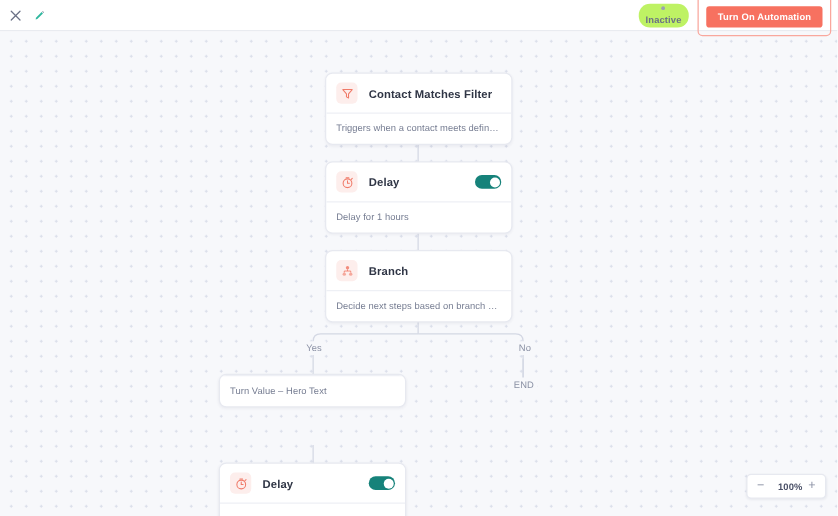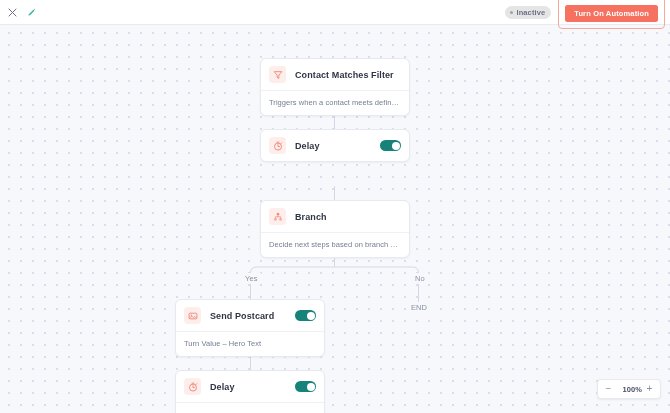--- a/index.html
+++ b/index.html
@@ -39,27 +39,28 @@
   }
   #edit-pencil { margin-left: 6px; display: flex; align-items: center; cursor: pointer; }
   #edit-pencil svg { display: block; }
 
   #header-right {
     margin-left: auto; display: flex; align-items: center; gap: 7px;
     padding-right: 5px;
   }
   #status-badge {
     display: inline-flex; align-items: center; gap: 3px;
-    background: #e5e5e5;
+    background: #bef264;
     border-radius: 9px;
     padding: 2px 6px 2px 5px;
     font-size: 7.5px;
     color: #6b7186;
     font-weight: 700;
     letter-spacing: .1px;
+    flex-direction: column;
   }
   #status-dot { width: 3px; height: 3px; border-radius: 50%; background: #9aa0b3; display:inline-block; }
 
   #turn-on-btn-wrap {
     border: 1.5px solid #f9a79d;
     border-radius: 4px;
     padding: 6px;
   }
   #turn-on-btn {
     background: #f77160;
@@ -256,49 +257,39 @@
           <svg width="10" height="10" viewBox="0 0 12 12">
             <circle cx="6" cy="6.7" r="4.2" fill="none" stroke="#f07a68" stroke-width="1"></circle>
             <path d="M6 4.4 V6.7 H7.8" fill="none" stroke="#f07a68" stroke-width="1" stroke-linecap="round"></path>
             <path d="M4.7 1.4 H7.3" stroke="#f07a68" stroke-width="1" stroke-linecap="round"></path>
             <path d="M9.6 3 L10.6 2" stroke="#f07a68" stroke-width="1" stroke-linecap="round"></path>
           </svg>
         </span>
         <span class="node-title">Delay</span>
         <span class="toggle"></span>
       </div>
+      <div class="node-body">Delay for 1 hours</div>
     </div>
 
     <div class="node" style="left:260px; top:175px;">
       <div class="node-head">
         <span class="node-icon">
           <svg width="10" height="10" viewBox="0 0 12 12">
             <circle cx="6" cy="2.6" r="1.6" fill="#f07a68" opacity=".85"></circle>
             <circle cx="2.9" cy="8.8" r="1.6" fill="#f07a68" opacity=".6"></circle>
             <circle cx="9.1" cy="8.8" r="1.6" fill="#f07a68" opacity=".6"></circle>
             <path d="M6 4.2 V5.8 M2.9 7.2 V5.8 H9.1 V7.2" fill="none" stroke="#f07a68" stroke-width=".8"></path>
           </svg>
         </span>
         <span class="node-title">Branch</span>
       </div>
       <div class="node-body">Decide next steps based on branch criteria</div>
     </div>
 
     <div class="node" style="left:175px; top:274px;">
-      <div class="node-head">
-        <span class="node-icon">
-          <svg width="10" height="10" viewBox="0 0 12 12">
-            <rect x="1.3" y="2.6" width="9.4" height="6.8" rx="1.2" fill="none" stroke="#f07a68" stroke-width="1"></rect>
-            <circle cx="4" cy="5" r=".8" fill="#f07a68"></circle>
-            <path d="M1.8 8.6 L4.6 6.2 L6.6 8 L8.2 6.6 L10.2 8.6" fill="none" stroke="#f07a68" stroke-width=".9" stroke-linejoin="round"></path>
-          </svg>
-        </span>
-        <span class="node-title">Send Postcard</span>
-        <span class="toggle"></span>
-      </div>
       <div class="node-body">Turn Value – Hero Text</div>
     </div>
 
     <div class="node" style="left:175px; top:345px;">
       <div class="node-head">
         <span class="node-icon">
           <svg width="10" height="10" viewBox="0 0 12 12">
             <circle cx="6" cy="6.7" r="4.2" fill="none" stroke="#f07a68" stroke-width="1"></circle>
             <path d="M6 4.4 V6.7 H7.8" fill="none" stroke="#f07a68" stroke-width="1" stroke-linecap="round"></path>
             <path d="M4.7 1.4 H7.3" stroke="#f07a68" stroke-width="1" stroke-linecap="round"></path>

